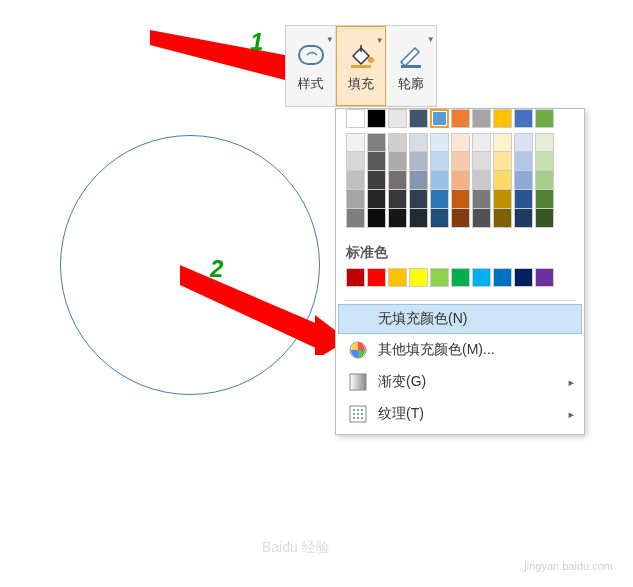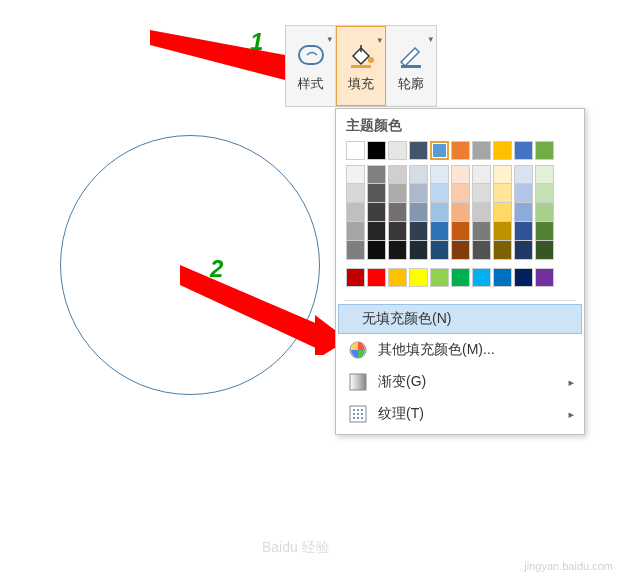--- a/index.html
+++ b/index.html
@@ -93,21 +93,20 @@
           <path d="M4 20 L18 6 L22 10 L8 24 Z" fill="#fff" stroke="#4a7ba8" stroke-width="1.5"></path>
           <rect x="4" y="23" width="20" height="3" fill="#4a7ba8"></rect>
         </svg>
     </div>
     <span class="dropdown-arrow">▾</span>
     <span class="toolbar-label">轮廓</span>
   </div>
 </div>
 
 <div class="dropdown-panel">
-  <div class="section-title">主题颜色</div>
   <div class="swatch-grid theme-grid">
     <div class="swatch-row" id="theme-main-row">
         <div class="swatch" style="background: rgb(255, 255, 255);"></div>
         <div class="swatch" style="background: rgb(0, 0, 0);"></div>
         <div class="swatch" style="background: rgb(231, 230, 230);"></div>
         <div class="swatch" style="background: rgb(68, 84, 106);"></div>
         <div class="swatch selected" style="background: rgb(91, 155, 213);"></div>
         <div class="swatch" style="background: rgb(237, 125, 49);"></div>
         <div class="swatch" style="background: rgb(165, 165, 165);"></div>
         <div class="swatch" style="background: rgb(255, 192, 0);"></div>
@@ -180,37 +179,38 @@
         </div>
         <div class="shade-col">
           <div class="swatch" style="background: rgb(226, 239, 217);"></div>
           <div class="swatch" style="background: rgb(197, 224, 179);"></div>
           <div class="swatch" style="background: rgb(168, 208, 141);"></div>
           <div class="swatch" style="background: rgb(83, 129, 53);"></div>
           <div class="swatch" style="background: rgb(55, 86, 35);"></div>
         </div>
       </div>
   </div>
+  <div class="section-title">标准色</div>
   <div class="swatch-grid">
     <div class="swatch-row" id="standard-row">
         <div class="swatch" style="background: rgb(192, 0, 0);"></div>
         <div class="swatch" style="background: rgb(255, 0, 0);"></div>
         <div class="swatch" style="background: rgb(255, 192, 0);"></div>
         <div class="swatch" style="background: rgb(255, 255, 0);"></div>
         <div class="swatch" style="background: rgb(146, 208, 80);"></div>
         <div class="swatch" style="background: rgb(0, 176, 80);"></div>
         <div class="swatch" style="background: rgb(0, 176, 240);"></div>
         <div class="swatch" style="background: rgb(0, 112, 192);"></div>
         <div class="swatch" style="background: rgb(0, 32, 96);"></div>
         <div class="swatch" style="background: rgb(112, 48, 160);"></div>
       </div>
   </div>
   <div class="divider"></div>
   <div class="menu-item highlighted">
-    <span style="margin-left:12px">无填充颜色(N)</span>
+    <span style="margin-left:28px">无填充颜色(N)</span>
   </div>
   <div class="menu-item">
     <span class="menu-icon">
       <svg width="18" height="18">
           <circle cx="9" cy="9" r="8" fill="#fff" stroke="#888"></circle>
           <path d="M9 1 A8 8 0 0 1 16 9 L9 9 Z" fill="#ff5050"></path>
           <path d="M16 9 A8 8 0 0 1 9 17 L9 9 Z" fill="#50c050"></path>
           <path d="M9 17 A8 8 0 0 1 2 9 L9 9 Z" fill="#5080ff"></path>
           <path d="M2 9 A8 8 0 0 1 9 1 L9 9 Z" fill="#ffd050"></path>
         </svg>

